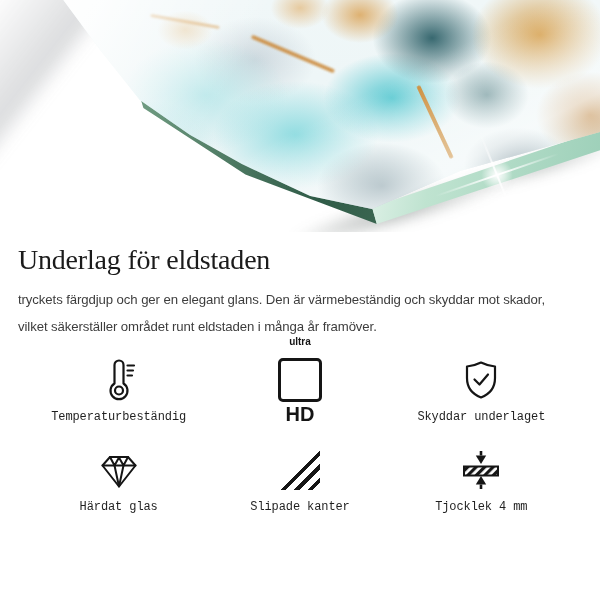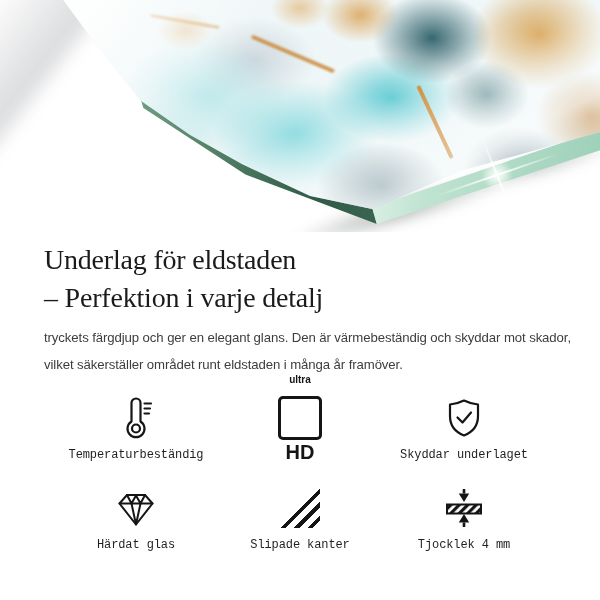--- a/index.html
+++ b/index.html
@@ -60,21 +60,21 @@
   .sparkle{position:absolute;left:497px;top:175px;width:0;height:0;}
   .ray{position:absolute;left:0;top:0;transform-origin:center;}
   .ray-a{width:130px;height:2px;margin:-1px 0 0 -65px;transform:rotate(-19deg);
       background:linear-gradient(90deg, rgba(255,255,255,0), rgba(255,255,255,.95) 45%, #fff 50%, rgba(255,255,255,.95) 55%, rgba(255,255,255,0));}
   .ray-b{width:90px;height:2px;margin:-1px 0 0 -45px;transform:rotate(68deg);
       background:linear-gradient(90deg, rgba(255,255,255,0), rgba(255,255,255,.9) 46%, #fff 50%, rgba(255,255,255,.9) 54%, rgba(255,255,255,0));}
   .glow{position:absolute;left:-16px;top:-16px;width:32px;height:32px;border-radius:50%;
       background:radial-gradient(circle, rgba(255,255,255,.98) 0%, rgba(255,255,255,.55) 35%, rgba(255,255,255,0) 70%);}
 
   
-  .content{padding:0 44px;}
+  .content{padding:0 18px;}
   h1{margin:9px 0 0 0;font-family:"Liberation Serif",serif;font-weight:400;
      font-size:28px;line-height:38px;letter-spacing:-0.2px;color:#1b1b1b;}
   h1 span{display:block;}
   .desc{margin:7px 0 0 0;font-size:13.2px;line-height:27px;letter-spacing:-0.1px;color:#3d3d3d;}
   .desc span{display:block;white-space:nowrap;}
 
   
   .features{display:grid;grid-template-columns:repeat(3,1fr);row-gap:24px;
             margin-top:18px;padding:0 10px;}
   .feature{display:flex;flex-direction:column;align-items:center;}
@@ -114,21 +114,20 @@
     <div class="sparkle">
       <div class="ray ray-a"></div>
       <div class="ray ray-b"></div>
       <div class="glow"></div>
     </div>
   </section>
 
   <section class="content">
     <h1>
       <span>Underlag för eldstaden</span>
-      <span>– Perfektion i varje detalj</span>
     </h1>
 
     <p class="desc">
       <span>tryckets färgdjup och ger en elegant glans. Den är värmebeständig och skyddar mot skador,</span>
       <span>vilket säkerställer området runt eldstaden i många år framöver.</span>
     </p>
 
     <div class="features">
 
       <div class="feature">

